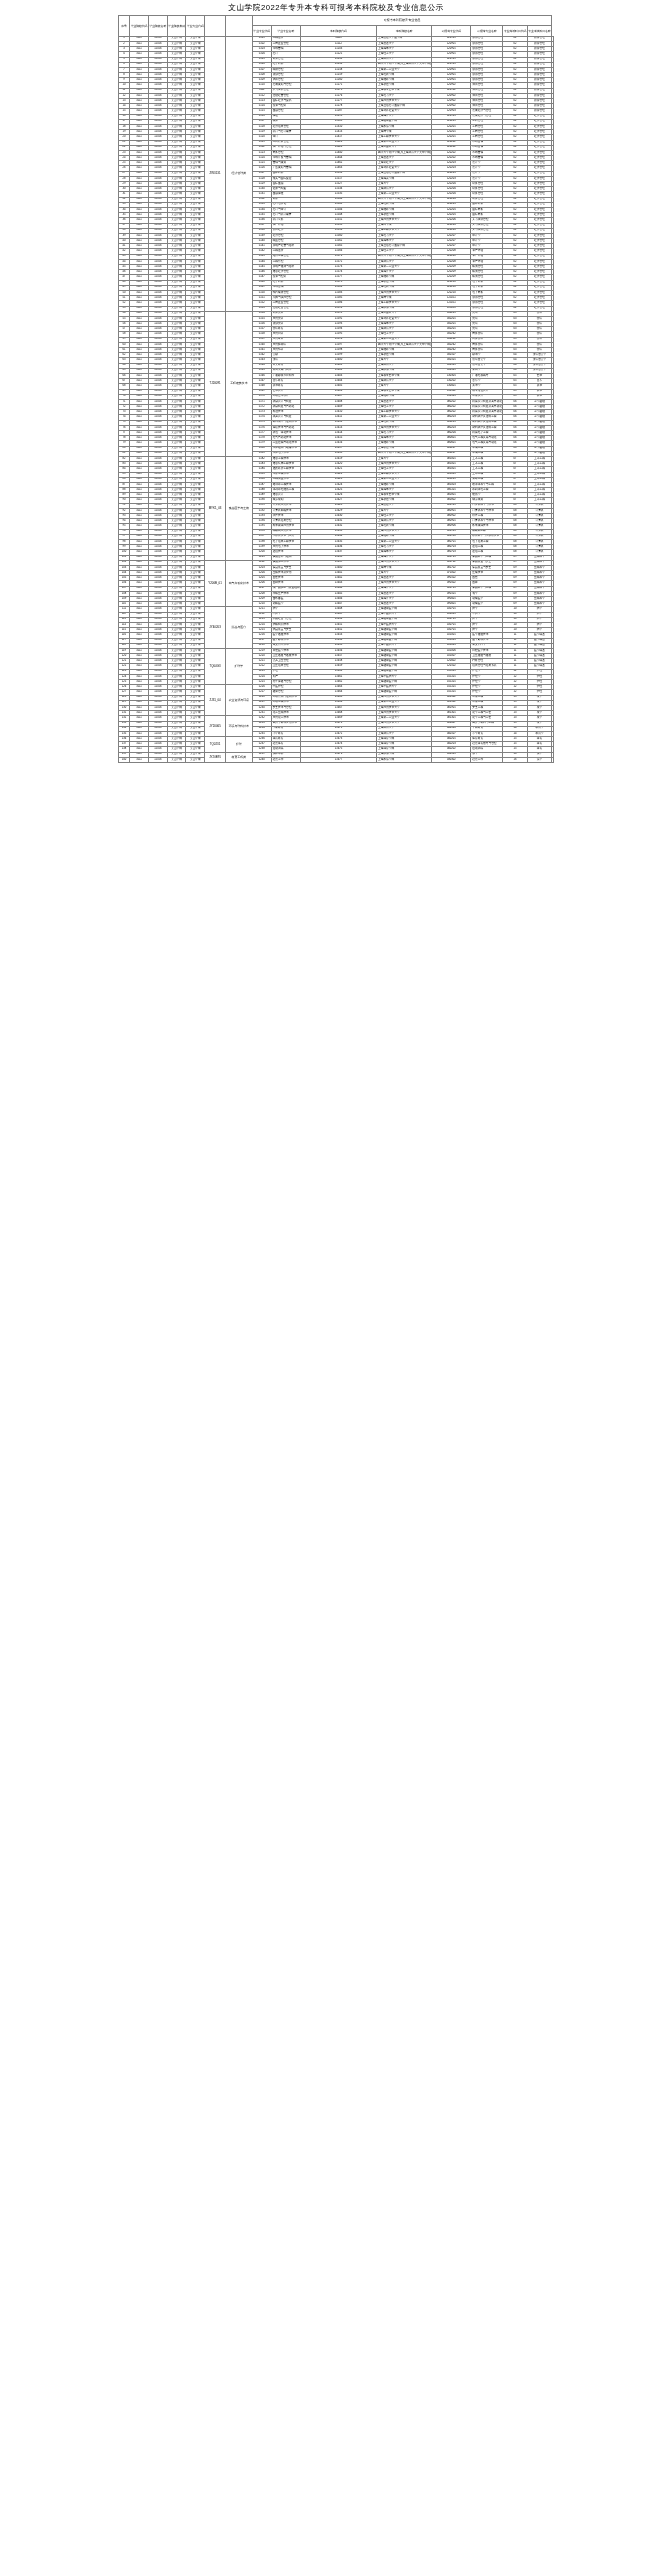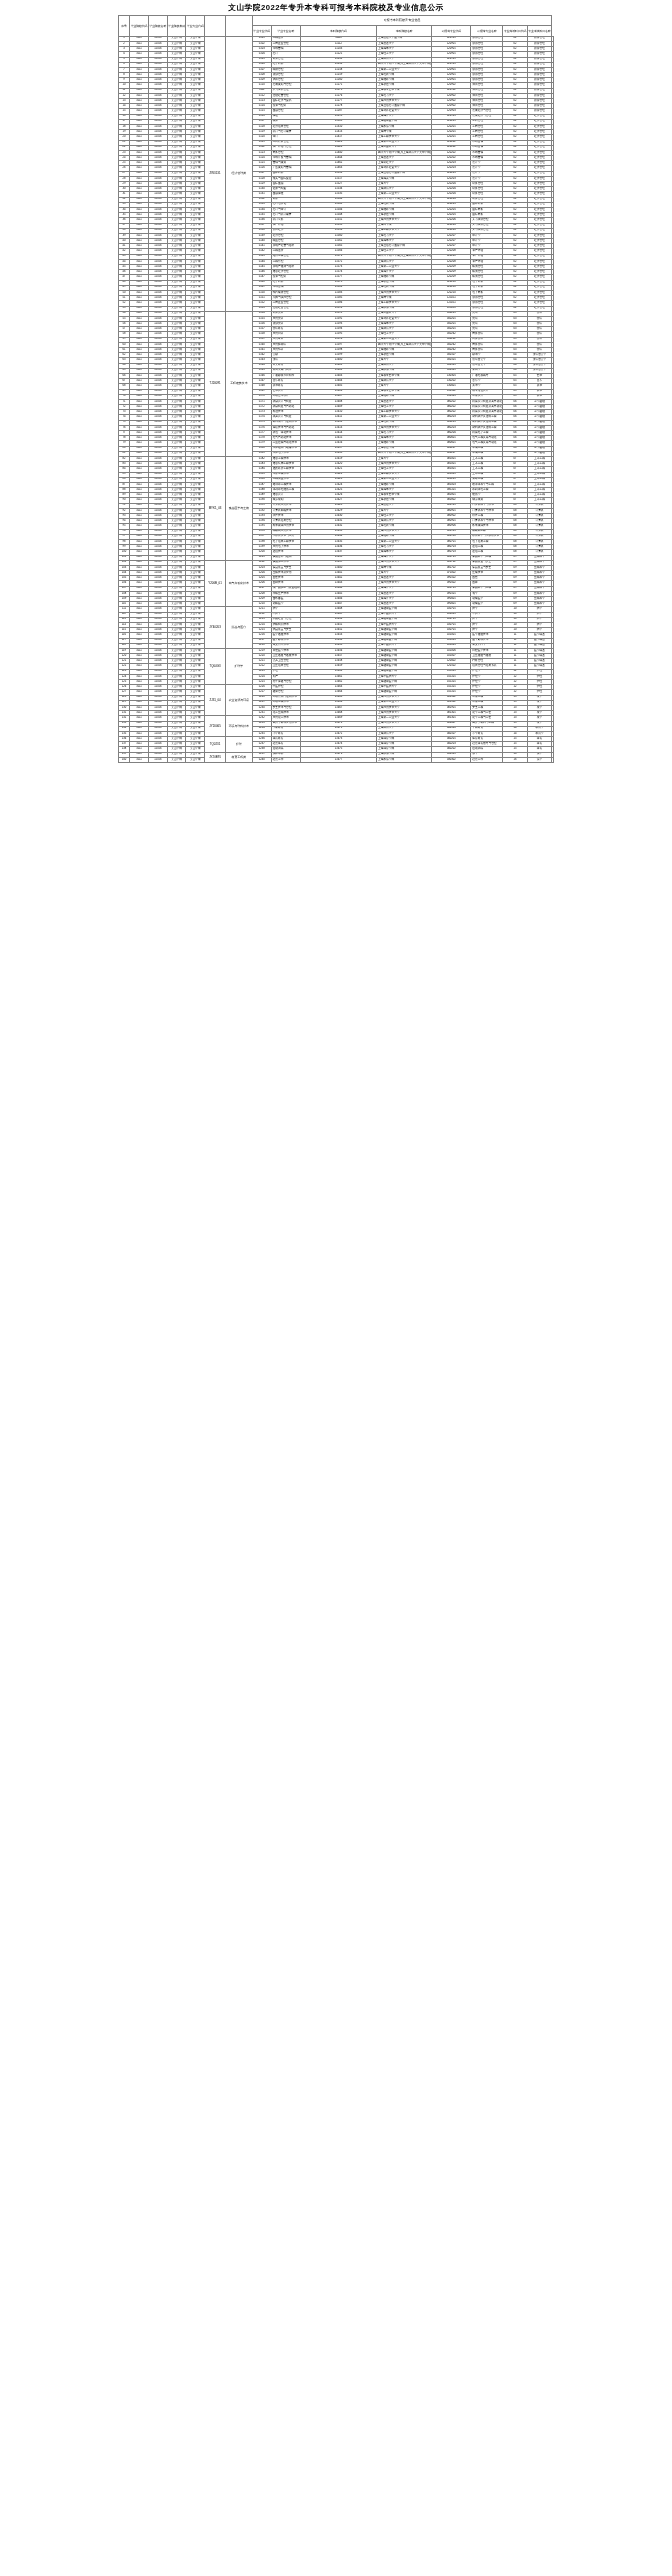--- a/index.html
+++ b/index.html
@@ -1,18 +1,18 @@
 <!DOCTYPE html>
 <html style="font-size:8.2px"><head>
 <meta charset="utf-8">
 <style>
   html,body{margin:0;padding:0;background:#ffffff;}
   body{font-family:"Liberation Sans","DejaVu Sans",sans-serif;color:#000;}
   .page{width:672px;min-height:2992px;position:relative;background:#fff;}
-  .title{text-align:center;font-size:7.7px;font-weight:bold;padding:3.1px 0 2.1px 0;letter-spacing:0.5px;}
+  .title{text-align:center;font-size:7.7px;font-weight:normal;padding:3.1px 0 2.1px 0;letter-spacing:0.5px;}
   table{border-collapse:collapse;margin:0 auto;table-layout:fixed;}
   td,th{border:0.5px solid #808080;font-size:2.7px;line-height:1.05;padding:0 0.5px;overflow:hidden;white-space:nowrap;text-align:center;vertical-align:middle;}
   th{font-size:2.8px;font-weight:normal;height:9.3px;}
   .hdrband{font-size:3.1px;}
   .c0{width:11.3px}
   .c1{width:15.5px}
   .c2{width:17.5px}
   .c3{width:17.5px}
   .c4{width:17.5px}
   .c5{width:20.6px}

